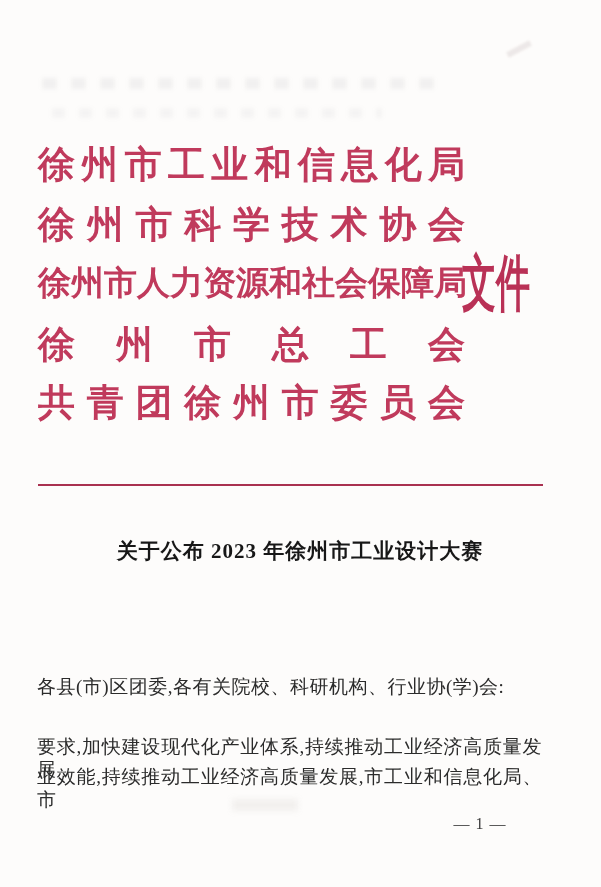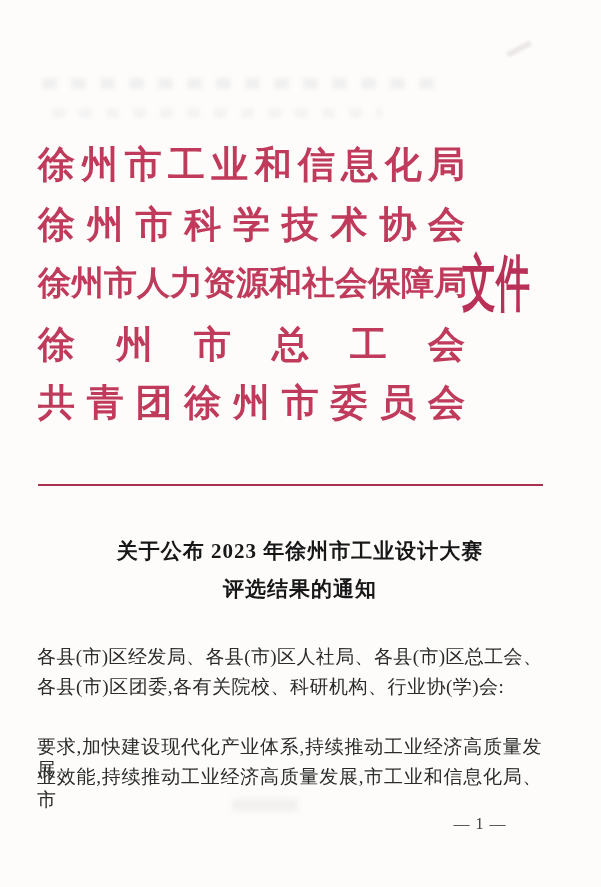--- a/index.html
+++ b/index.html
@@ -149,22 +149,20 @@
       <span>员</span>
       <span>会</span>
     </div>
 
   <div class="doc-type">文件</div>
 
 
   <div class="red-rule"></div>
 
   <div class="doc-title title-1">关于公布 2023 年徐州市工业设计大赛</div>
-  <div class="doc-title title-2">评选结果的通知</div>
 
-  <div class="body-line b-1 fill">各县(市)区经发局、各县(市)区人社局、各县(市)区总工会、</div>
   <div class="body-line b-2">各县(市)区团委,各有关院校、科研机构、行业协(学)会:</div>
   <div class="body-line b-4 fill">要求,加快建设现代化产业体系,持续推动工业经济高质量发展</div>
   <div class="body-line b-5 fill">业效能,持续推动工业经济高质量发展,市工业和信息化局、市</div>
 
   <div class="page-number">— 1 —</div>
 
 </div>
 
 </body></html>

